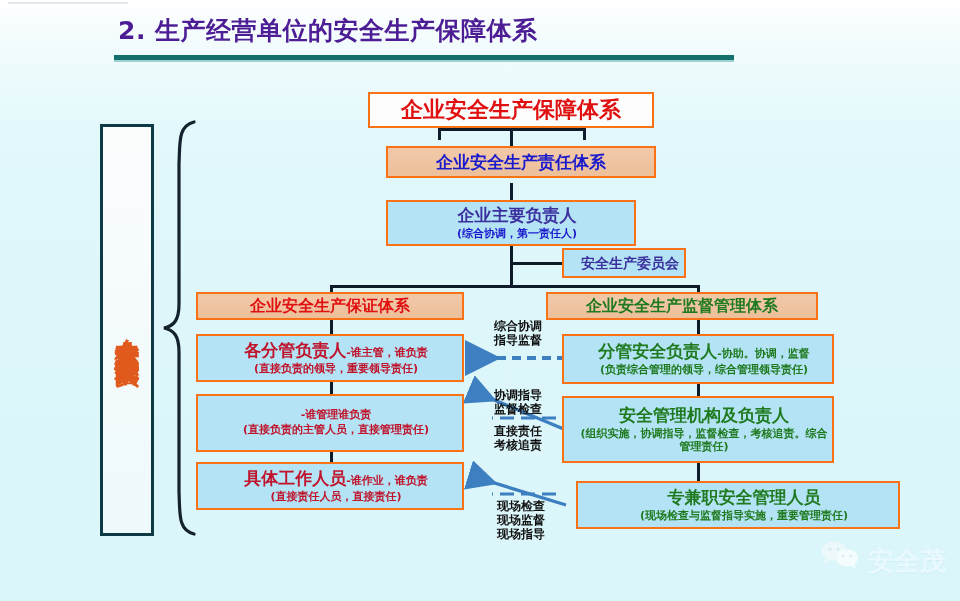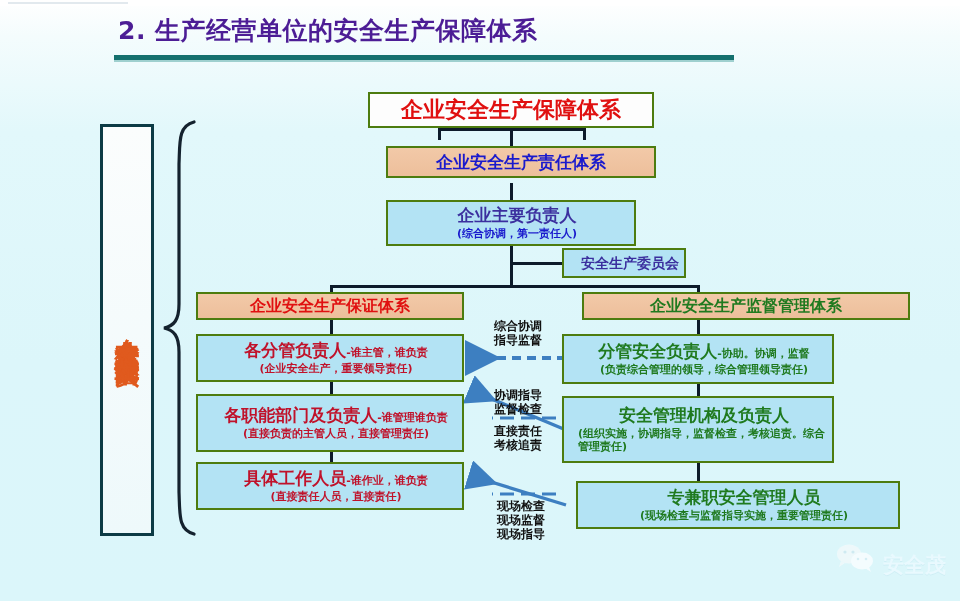--- a/index.html
+++ b/index.html
@@ -24,23 +24,23 @@
   .title-rule2{
     position:absolute;left:114px;top:60px;width:620px;height:2px;
     background:#9fd0cf;
   }
   .topstrip{position:absolute;left:0;top:0;width:960px;height:6px;background:#ffffff;}
   .topstrip i{position:absolute;left:8px;top:2px;width:120px;height:2px;background:#e2e9ee;}
 
   
   .box{
     position:absolute;box-sizing:border-box;
-    border:2px solid #4d7c0f;
+    border:2px solid #f97316;
     display:flex;flex-direction:column;align-items:center;justify-content:center;
-    text-align:left;line-height:1.18;
+    text-align:center;line-height:1.18;
   }
   .ln1{white-space:nowrap;}
   .ln2{white-space:nowrap;}
 
   
   .bx-white{background:#fdfdfd;}
   .bx-peach{background:linear-gradient(180deg,#f2c9a8 0%,#edbf9b 100%);}
   .bx-blue{background:#b3e3f4;padding-left:12px;}
 
   
@@ -84,21 +84,21 @@
 
   
   .arrows{position:absolute;left:0;top:0;width:960px;height:601px;pointer-events:none;}
 
   
   .wm{
     position:absolute;right:14px;bottom:22px;
     display:flex;align-items:center;gap:8px;
     color:#f2fbfd;opacity:.95;
   }
-  .wm .wmtext{font-size:21px;font-weight:bold;color:#eafaff;
+  .wm .wmtext{font-size:26px;font-weight:bold;color:#eafaff;
     text-shadow:0 1px 0 #cfeef5;margin-top:16px;}
   .wm svg{display:block;}
 </style>
 </head>
 <body>
 
 <div class="slide">
 
   <div class="topstrip">
       <i></i>
@@ -176,40 +176,39 @@
 
   <div class="box bx-peach" style="left:196px;top:292px;width:268px;height:28px;">
     <div class="ln1 big t-red" style="font-size:16px;">企业安全生产保证体系</div>
   </div>
 
   <div class="box bx-blue" style="left:196px;top:334px;width:268px;height:48px;">
     <div style="display:flex;align-items:baseline;justify-content:center;">
       <span class="big t-darkred" style="font-size:17px;">各分管负责人</span>
       <span class="sub t-darkred" style="font-size:11px;">-谁主管，谁负责</span>
     </div>
-    <div class="sub t-darkred" style="font-size:11px;margin-top:2px;">(企业安全生产，重要领导责任)</div>
+    <div class="sub t-darkred" style="font-size:11px;margin-top:2px;">(直接负责的领导，重要领导责任)</div>
   </div>
 
   <div class="box bx-blue" style="left:196px;top:394px;width:268px;height:58px;">
     <div style="display:flex;align-items:baseline;justify-content:center;">
-      <span class="big t-darkred" style="font-size:17px;">各职能部门及负责人</span>
       <span class="sub t-darkred" style="font-size:11px;">-谁管理谁负责</span>
     </div>
     <div class="sub t-darkred" style="font-size:11px;margin-top:2px;">(直接负责的主管人员，直接管理责任)</div>
   </div>
 
   <div class="box bx-blue" style="left:196px;top:462px;width:268px;height:48px;">
     <div style="display:flex;align-items:baseline;justify-content:center;">
       <span class="big t-darkred" style="font-size:17px;">具体工作人员</span>
       <span class="sub t-darkred" style="font-size:11px;">-谁作业，谁负责</span>
     </div>
     <div class="sub t-darkred" style="font-size:11px;margin-top:2px;">(直接责任人员，直接责任)</div>
   </div>
 
-  <div class="box bx-peach" style="left:582px;top:292px;width:328px;height:28px;">
+  <div class="box bx-peach" style="left:546px;top:292px;width:272px;height:28px;">
     <div class="ln1 big t-green" style="font-size:16px;">企业安全生产监督管理体系</div>
   </div>
 
   <div class="box bx-blue" style="left:562px;top:334px;width:272px;height:50px;">
     <div style="display:flex;align-items:baseline;justify-content:center;">
       <span class="big t-green" style="font-size:17px;">分管安全负责人</span>
       <span class="sub t-green" style="font-size:11px;">-协助。协调，监督</span>
     </div>
     <div class="sub t-green" style="font-size:11px;margin-top:2px;">(负责综合管理的领导，综合管理领导责任)</div>
   </div>

